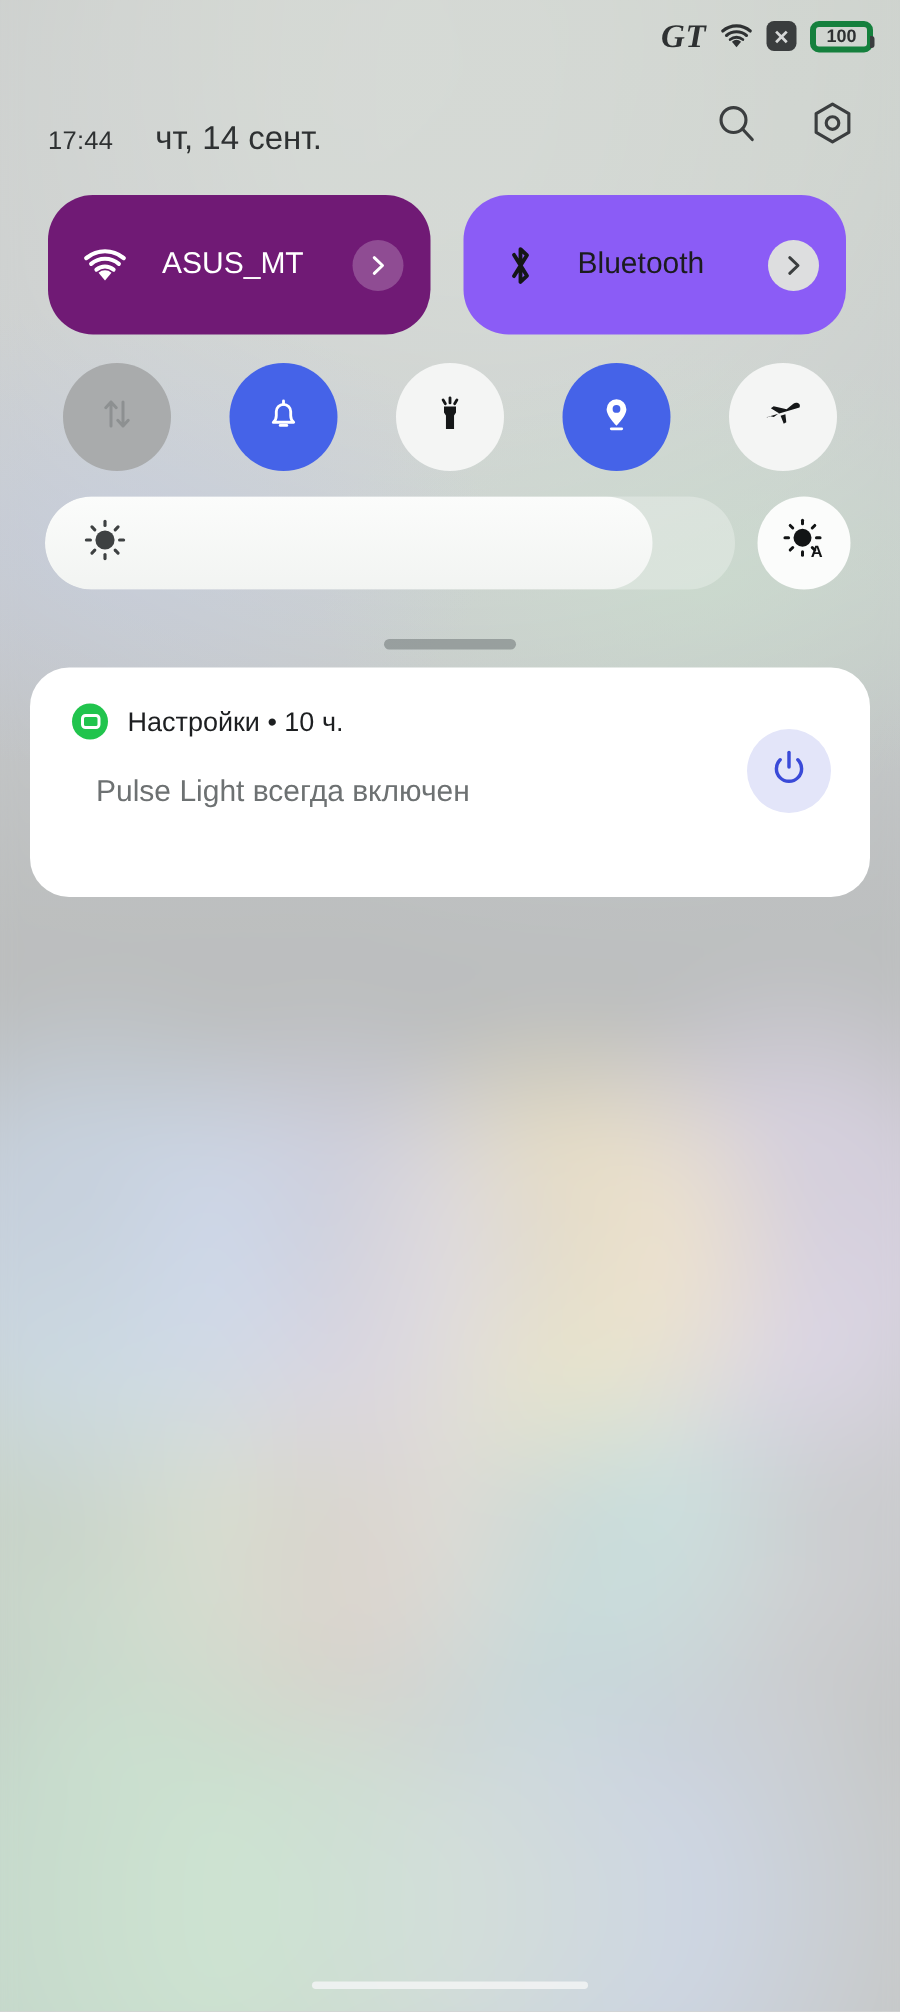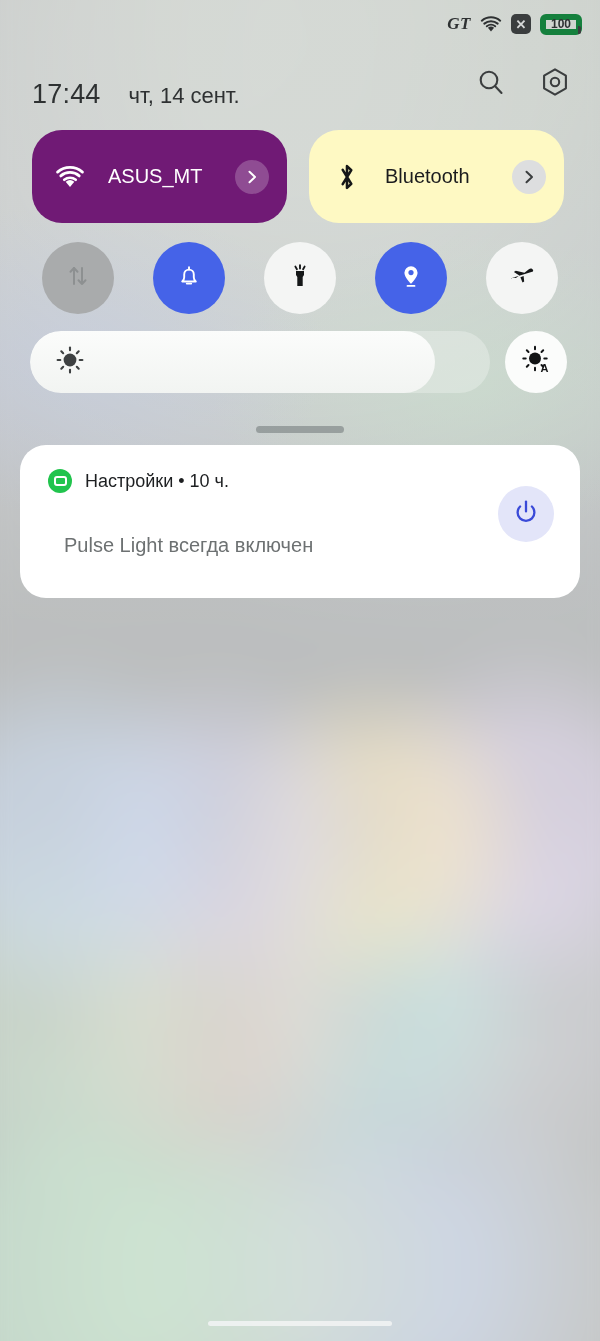--- a/index.html
+++ b/index.html
@@ -62,49 +62,49 @@
   
   #status-bar {
     position: absolute;
     top: 0; left: 0; right: 0; height: 48px;
     display: flex; align-items: center; justify-content: flex-end;
     padding-right: 18px; gap: 9px;
   }
   .gt-logo {
     font-family: "Liberation Serif", serif;
     font-weight: bold; font-style: italic;
-    font-size: 17px; letter-spacing: .5px;
+    font-size: 22px; letter-spacing: .5px;
     color: #2e3132;
   }
   .sb-icon { display: flex; align-items: center; }
   .x-badge {
     width: 20px; height: 20px; border-radius: 5px;
     background: #3a3d3e; color: #d6d8d8;
     display: flex; align-items: center; justify-content: center;
     font-size: 13px; font-weight: bold; line-height: 1;
   }
   .battery {
     position: relative; width: 42px; height: 21px;
-    border: 6px solid #15803d; border-radius: 6px;
+    border: 4px solid #15803d; border-radius: 6px;
     display: flex; align-items: center; justify-content: center;
   }
   .battery::after {
     content: ""; position: absolute; right: -5px; top: 6px;
     width: 3px; height: 8px; background: #3a3d3e;
     border-radius: 0 2px 2px 0;
   }
   .battery span { font-size: 12px; font-weight: bold; color: #2e3132; line-height: 1; }
 
   
   #header {
     position: absolute; top: 58px; left: 0; right: 0; height: 52px;
     display: flex; align-items: center;
   }
   #clock-group { display: flex; align-items: baseline; margin-left: 32px; }
-  #clock { font-size: 27px; color: #2e3132; letter-spacing: .2px; margin-top: 20px; }
+  #clock { font-size: 17px; color: #2e3132; letter-spacing: .2px; margin-top: 20px; }
   #date { font-size: 22px; color: #2e3132; margin-left: 28px; }
   #header-actions {
     margin-left: auto; margin-right: 30px;
     display: flex; align-items: center; gap: 34px;
   }
 
   
   #tiles-row {
     position: absolute; top: 130px; left: 32px;
     display: flex; gap: 22px;
@@ -115,21 +115,21 @@
   }
   .big-tile .tile-icon { flex: 0 0 auto; width: 32px; display: flex; justify-content: center; }
   .big-tile .tile-label { font-size: 20px; margin-left: 22px; white-space: nowrap; }
   .big-tile .chev {
     margin-left: auto; width: 34px; height: 34px; border-radius: 50%;
     display: flex; align-items: center; justify-content: center;
   }
   #tile-wifi { background: #701a75; }
   #tile-wifi .tile-label { color: #ffffff; }
   #tile-wifi .chev { background: rgba(255,255,255,.22); }
-  #tile-bt { background: #fef9c3; }
+  #tile-bt { background: #8b5cf6; }
   #tile-bt .tile-label { color: #1b1c1e; }
   #tile-bt .chev { background: #dddedf; }
 
   
   #toggles-row {
     position: absolute; top: 242px; left: 0; right: 0;
     display: flex; justify-content: center; gap: 39px;
   }
   .toggle {
     width: 72px; height: 72px; border-radius: 50%;
@@ -185,21 +185,21 @@
   #notif-app-icon {
     width: 24px; height: 24px; border-radius: 50%;
     background: #21c44d;
     display: flex; align-items: center; justify-content: center;
   }
   #notif-app-icon .inner {
     width: 13px; height: 10px; border: 2px solid #ffffff; border-radius: 3px;
   }
   #notif-meta { font-size: 18px; color: #1d1f21; }
   #notif-body {
-    position: absolute; left: 44px; top: 89px;
+    position: absolute; left: 44px; top: 72px;
     font-size: 20px; color: #6d7172;
   }
   #notif-action {
     position: absolute; right: 26px; top: 41px;
     width: 56px; height: 56px; border-radius: 50%;
     background: #e3e5f9;
     display: flex; align-items: center; justify-content: center;
   }
 
   

